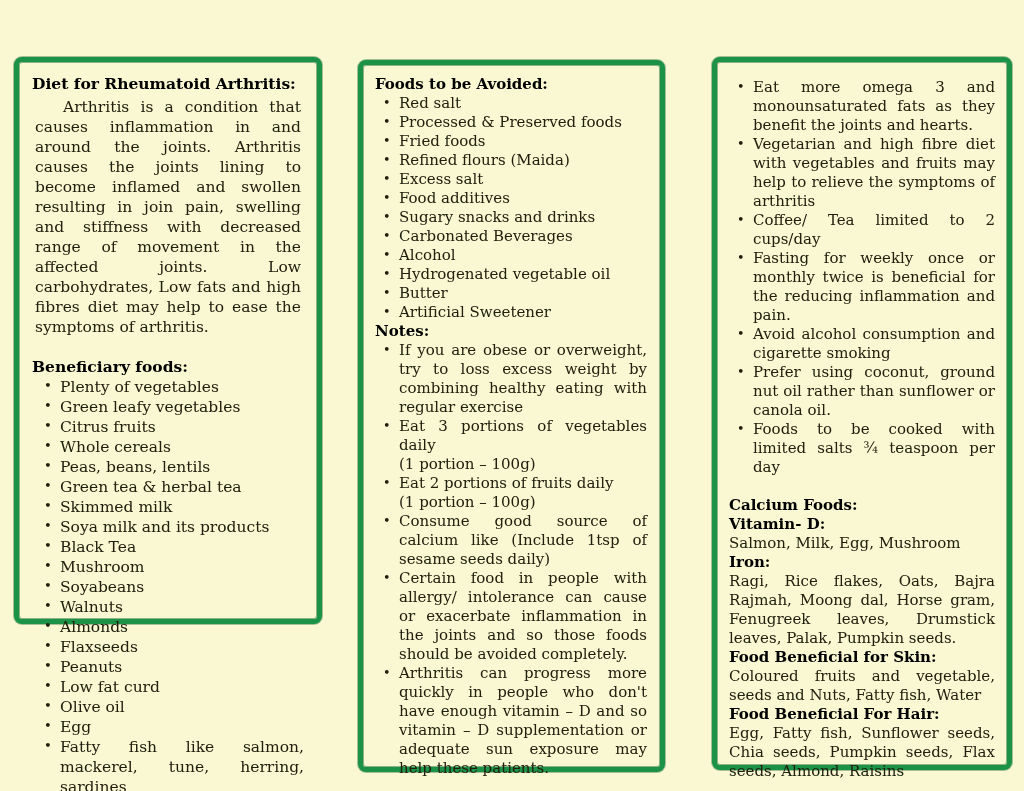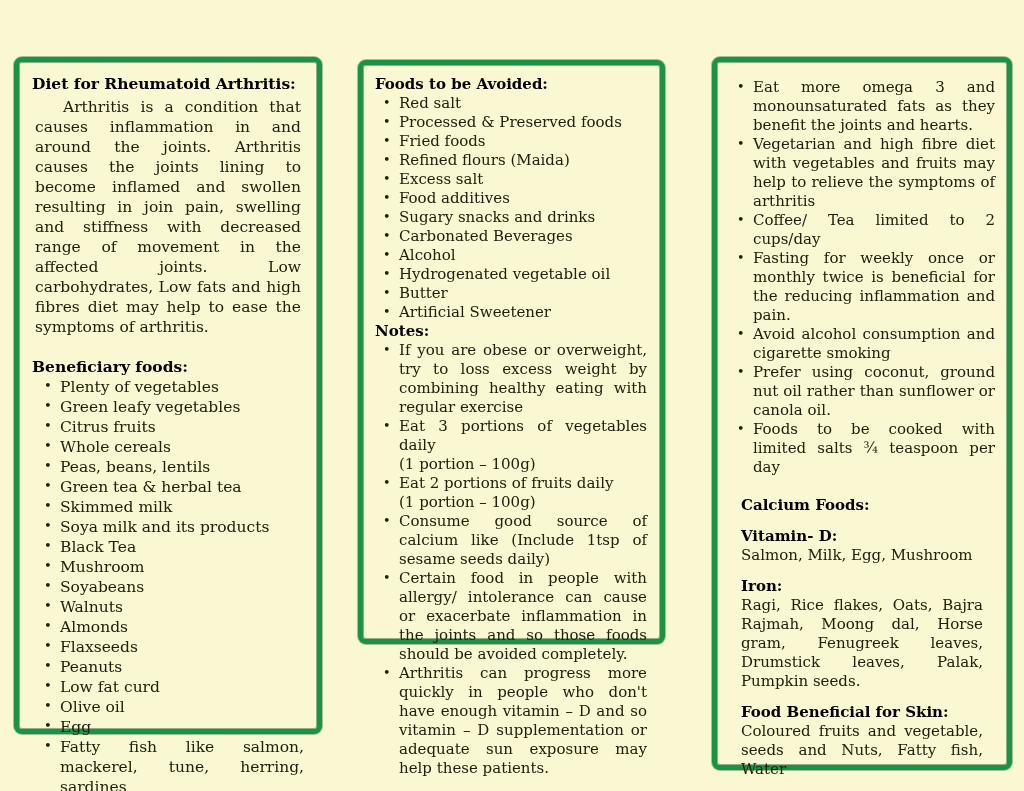--- a/index.html
+++ b/index.html
@@ -17,26 +17,26 @@
   }
   .panel {
     position: absolute;
     box-sizing: border-box;
     background: #f9f8d2;
     border: 5px solid #1b9245;
     border-radius: 8px;
     box-shadow: inset 0 0 0 1px rgba(10, 90, 40, 0.45), 0 0 0 1px rgba(10, 90, 40, 0.35);
   }
   .panel-1 {
-    left: 14px; top: 57px; width: 308px; height: 677px;
+    left: 14px; top: 57px; width: 308px; height: 567px;
     padding: 12px 13px 10px 13px;
     font-size: 15.5px; line-height: 20px;
   }
   .panel-2 {
-    left: 358px; top: 60px; width: 307px; height: 584px;
+    left: 358px; top: 60px; width: 307px; height: 712px;
     padding: 10px 13px 10px 12px;
     font-size: 15px; line-height: 19px;
   }
   .panel-3 {
     left: 712px; top: 57px; width: 300px; height: 713px;
     padding: 16px 12px 10px 12px;
     font-size: 15px; line-height: 19px;
   }
   .heading {
     margin: 0;
@@ -63,21 +63,21 @@
   }
   .panel-1 ul.blist li { padding-left: 28px; }
   .bullet {
     position: absolute;
     left: 8px;
     top: -1px;
     font-size: 0.85em;
   }
   .panel-1 .bullet { left: 12px; }
   .li-text { white-space: pre-line; }
-  .section { margin: 12px; }
+  .section { margin: 0; }
   .section-body { text-align: justify; margin: 0; }
   .sections-gap { margin-top: 19px; }
 </style>
 </head>
 <body>
 
 <div class="page">
 
   <section class="panel panel-1">
     <h2 class="heading">Diet for Rheumatoid Arthritis:</h2>

